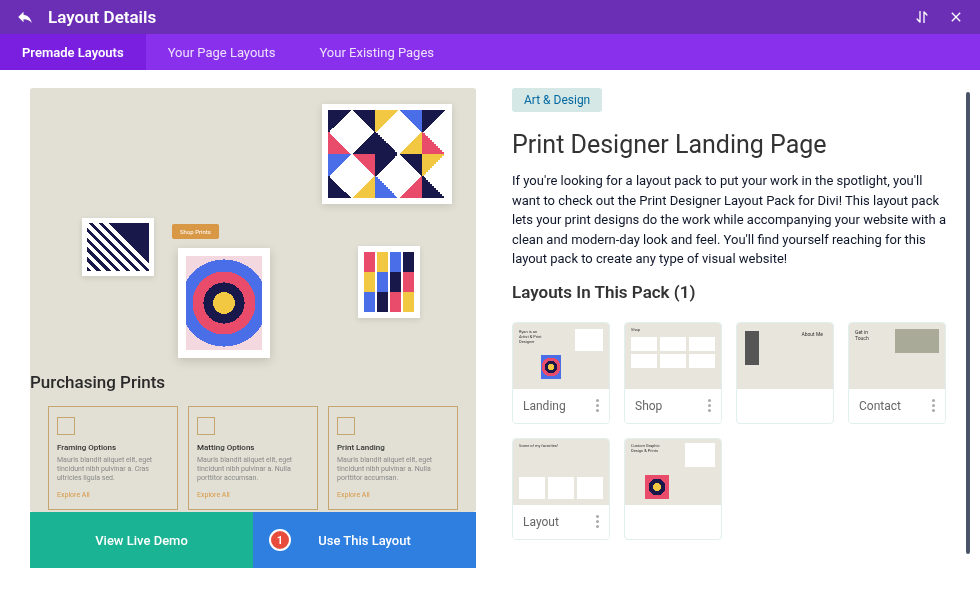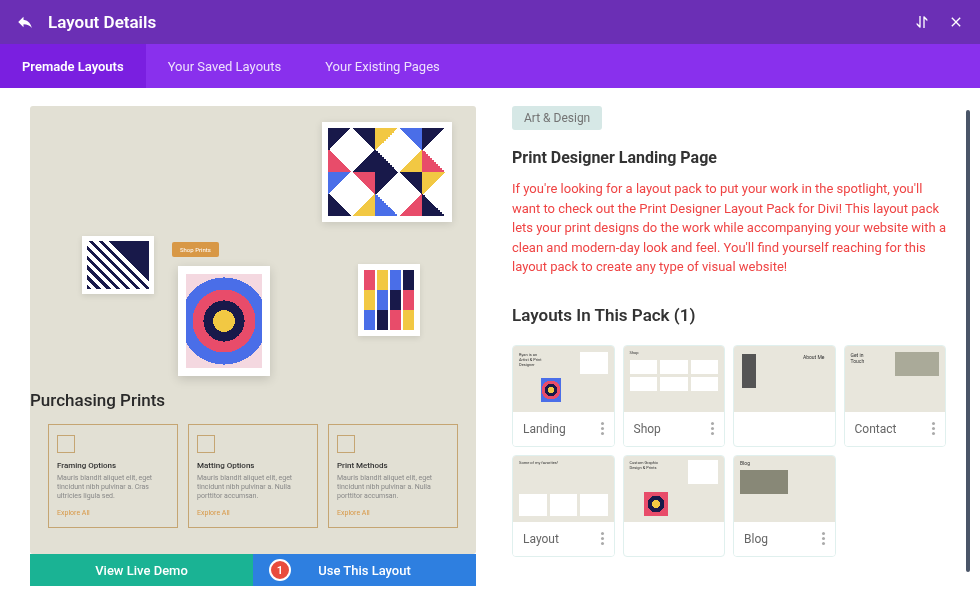--- a/index.html
+++ b/index.html
@@ -1,22 +1,22 @@
 <!DOCTYPE html>
 <html><head>
 <meta charset="utf-8">
 <style>
 *{box-sizing:border-box;margin:0;padding:0}
 body{font-family:-apple-system,BlinkMacSystemFont,"Segoe UI",Roboto,sans-serif;background:#fff;width:980px;height:602px;overflow:hidden}
-.header{background:#6b2fb5;height:44px;display:flex;align-items:center;padding:0 16px;color:#fff}
+.header{background:#6b2fb5;height:34px;display:flex;align-items:center;padding:0 16px;color:#fff}
 .back-icon{width:18px;height:18px;cursor:pointer}
 .header-title{font-size:17px;font-weight:600;margin-left:14px;flex:1}
 .header-actions{display:flex;gap:18px;align-items:center}
 .sort-icon,.close-icon{cursor:pointer}
-.tabs{background:#8930ed;height:44px;display:flex;align-items:stretch}
+.tabs{background:#8930ed;height:36px;display:flex;align-items:stretch}
 .tab{padding:0 22px;display:flex;align-items:center;color:#fff;font-size:13px;cursor:pointer;opacity:.85}
 .tab.active{background:#7a1fe0;opacity:1;font-weight:600}
 .content{display:flex;height:516px;padding:18px 8px 18px 30px;gap:36px}
 .left{width:446px;display:flex;flex-direction:column}
 .preview{flex:1;background:#e2e0d4;border-radius:3px;overflow:hidden;position:relative}
 .preview-inner{padding:22px 28px 0}
 .pv-title{font-size:22px;font-weight:600;color:#2a2a2a;line-height:1.25;max-width:150px}
 .pv-artrow{position:absolute;top:16px;right:24px}
 .triangles{width:130px;height:100px;background:#fff;padding:6px;box-shadow:0 2px 8px rgba(0,0,0,.12)}
 .tri-grid{width:100%;height:100%;display:grid;grid-template-columns:repeat(5,1fr);grid-template-rows:repeat(4,1fr)}
@@ -32,32 +32,32 @@
 .bar-col{flex:1;display:flex;flex-direction:column}
 .bar-seg{flex:1}
 .pv-section{position:absolute;top:284px;left:0;right:0;text-align:left}
 .pv-section-title{font-size:17px;color:#2a2a2a;font-weight:500}
 .pv-cards{position:absolute;top:318px;left:18px;right:18px;display:flex;gap:10px}
 .pv-card{flex:1;border:1px solid #c5a572;padding:10px 8px;font-size:7px;color:#555}
 .pv-card-icon{width:18px;height:18px;border:1px solid #c5a572;margin-bottom:8px}
 .pv-card-title{font-size:8px;color:#333;margin-bottom:4px;font-weight:500}
 .pv-card-text{line-height:1.3;color:#888;margin-bottom:8px}
 .pv-card-link{color:#d89846;font-size:7px}
-.action-row{display:flex;height:32px}
+.action-row{display:flex;height:56px}
 .action-btn{flex:1;display:flex;align-items:center;justify-content:center;color:#fff;font-size:13px;font-weight:500;cursor:pointer;position:relative}
 .demo-btn{background:#1ab394}
 .use-btn{background:#2e7fe0}
 .badge{position:absolute;left:16px;width:22px;height:22px;background:#e84c3d;border:2px solid #fff;border-radius:50%;display:flex;align-items:center;justify-content:center;font-size:11px;font-weight:600}
 .right{flex:1;padding-right:26px;overflow-y:auto;position:relative}
 .scrollbar{position:absolute;right:2px;top:4px;bottom:14px;width:4px;background:#4a5568;border-radius:2px}
-.cat-badge{display:inline-block;background:#d6e8e6;color:#737373;font-size:12px;padding:5px 12px;border-radius:3px;margin-bottom:18px}
-.layout-title{font-size:16px;font-weight:700;color:#333;margin-bottom:12px}
-.layout-desc{font-size:13px;color:#ef4444;line-height:1.5;margin-bottom:28px}
+.cat-badge{display:inline-block;background:#d6e8e6;color:#0369a1;font-size:12px;padding:5px 12px;border-radius:3px;margin-bottom:18px}
+.layout-title{font-size:25px;font-weight:400;color:#333;margin-bottom:12px}
+.layout-desc{font-size:13px;color:#0f172a;line-height:1.5;margin-bottom:13px}
 .pack-title{font-size:17px;font-weight:600;color:#333;margin-bottom:20px}
-.grid{display:grid;grid-template-columns:repeat(4,1fr);gap:8px}
+.grid{display:grid;grid-template-columns:repeat(4,1fr);gap:14px}
 .card{border:1px solid #e0f0ee;border-radius:4px;overflow:hidden;cursor:pointer}
 .card-thumb{height:66px;background:#e8e6dc;position:relative;overflow:hidden}
 .card-footer{display:flex;align-items:center;justify-content:space-between;padding:10px 10px;background:#fff}
 .card-label{font-size:12px;color:#666}
 .dots{display:flex;flex-direction:column;gap:2px;cursor:pointer}
 .dot{width:3px;height:3px;background:#aaa;border-radius:50%}
 .thumb-mini{position:absolute;font-size:4px}
 </style>
 </head>
 <body>
@@ -72,21 +72,21 @@
         <path d="M8 3v14l-4-4v3l5 5 1-1V3H8zm8 18V7l4 4V8l-5-5-1 1v17h2z"></path>
       </svg>
     <svg class="close-icon" width="16" height="16" viewBox="0 0 24 24" fill="#fff">
         <path d="M19 6.41L17.59 5 12 10.59 6.41 5 5 6.41 10.59 12 5 17.59 6.41 19 12 13.41 17.59 19 19 17.59 13.41 12z"></path>
       </svg>
   </div>
 </div>
 
 <div class="tabs">
   <div class="tab active">Premade Layouts</div>
-  <div class="tab">Your Saved Layouts</div>
+  <div class="tab">Your Page Layouts</div>
   <div class="tab">Your Existing Pages</div>
 </div>
 
 <div class="content">
   <div class="left">
     <div class="preview">
       <div class="pv-artrow">
         <div class="triangles">
           <div class="tri-grid">
             <div class="tri" style="background:linear-gradient(135deg,#18194a 50%,transparent 50%)"></div>
@@ -158,21 +158,21 @@
             <div class="pv-card-link">Explore All</div>
           </div>
         <div class="pv-card">
             <div class="pv-card-icon"></div>
             <div class="pv-card-title">Matting Options</div>
             <div class="pv-card-text">Mauris blandit aliquet elit, eget tincidunt nibh pulvinar a. Nulla porttitor accumsan.</div>
             <div class="pv-card-link">Explore All</div>
           </div>
         <div class="pv-card">
             <div class="pv-card-icon"></div>
-            <div class="pv-card-title">Print Methods</div>
+            <div class="pv-card-title">Print Landing</div>
             <div class="pv-card-text">Mauris blandit aliquet elit, eget tincidunt nibh pulvinar a. Nulla porttitor accumsan.</div>
             <div class="pv-card-link">Explore All</div>
           </div>
       </div>
     </div>
     <div class="action-row">
       <div class="action-btn demo-btn">View Live Demo</div>
       <div class="action-btn use-btn">
         <span class="badge">1</span>
         <span>Use This Layout</span>
@@ -260,30 +260,16 @@
             </div>
           </div>
         </div>
       <div class="card">
           <div class="card-thumb">
             <div class="thumb-mini" style="top:4px;left:6px;color:#333;font-size:4px">Custom Graphic<br>Design &amp; Prints</div>
             <div style="position:absolute;top:4px;right:6px;width:30px;height:24px;background:#fff"></div>
             <div style="position:absolute;bottom:6px;left:20px;width:24px;height:24px;background:radial-gradient(circle,#f2c843 0 25%,#18194a 25% 50%,#e84c6a 50% 100%)"></div>
           </div>
         </div>
-      <div class="card">
-          <div class="card-thumb">
-            <div class="thumb-mini" style="top:4px;left:6px;color:#333;font-size:5px">Blog</div>
-            <div style="position:absolute;top:14px;left:6px;width:48px;height:24px;background:#887"></div>
-          </div>
-          <div class="card-footer">
-            <span class="card-label">Blog</span>
-            <div class="dots">
-              <div class="dot"></div>
-              <div class="dot"></div>
-              <div class="dot"></div>
-            </div>
-          </div>
-        </div>
     </div>
     <div class="scrollbar"></div>
   </div>
 </div>
 
 </body></html>

